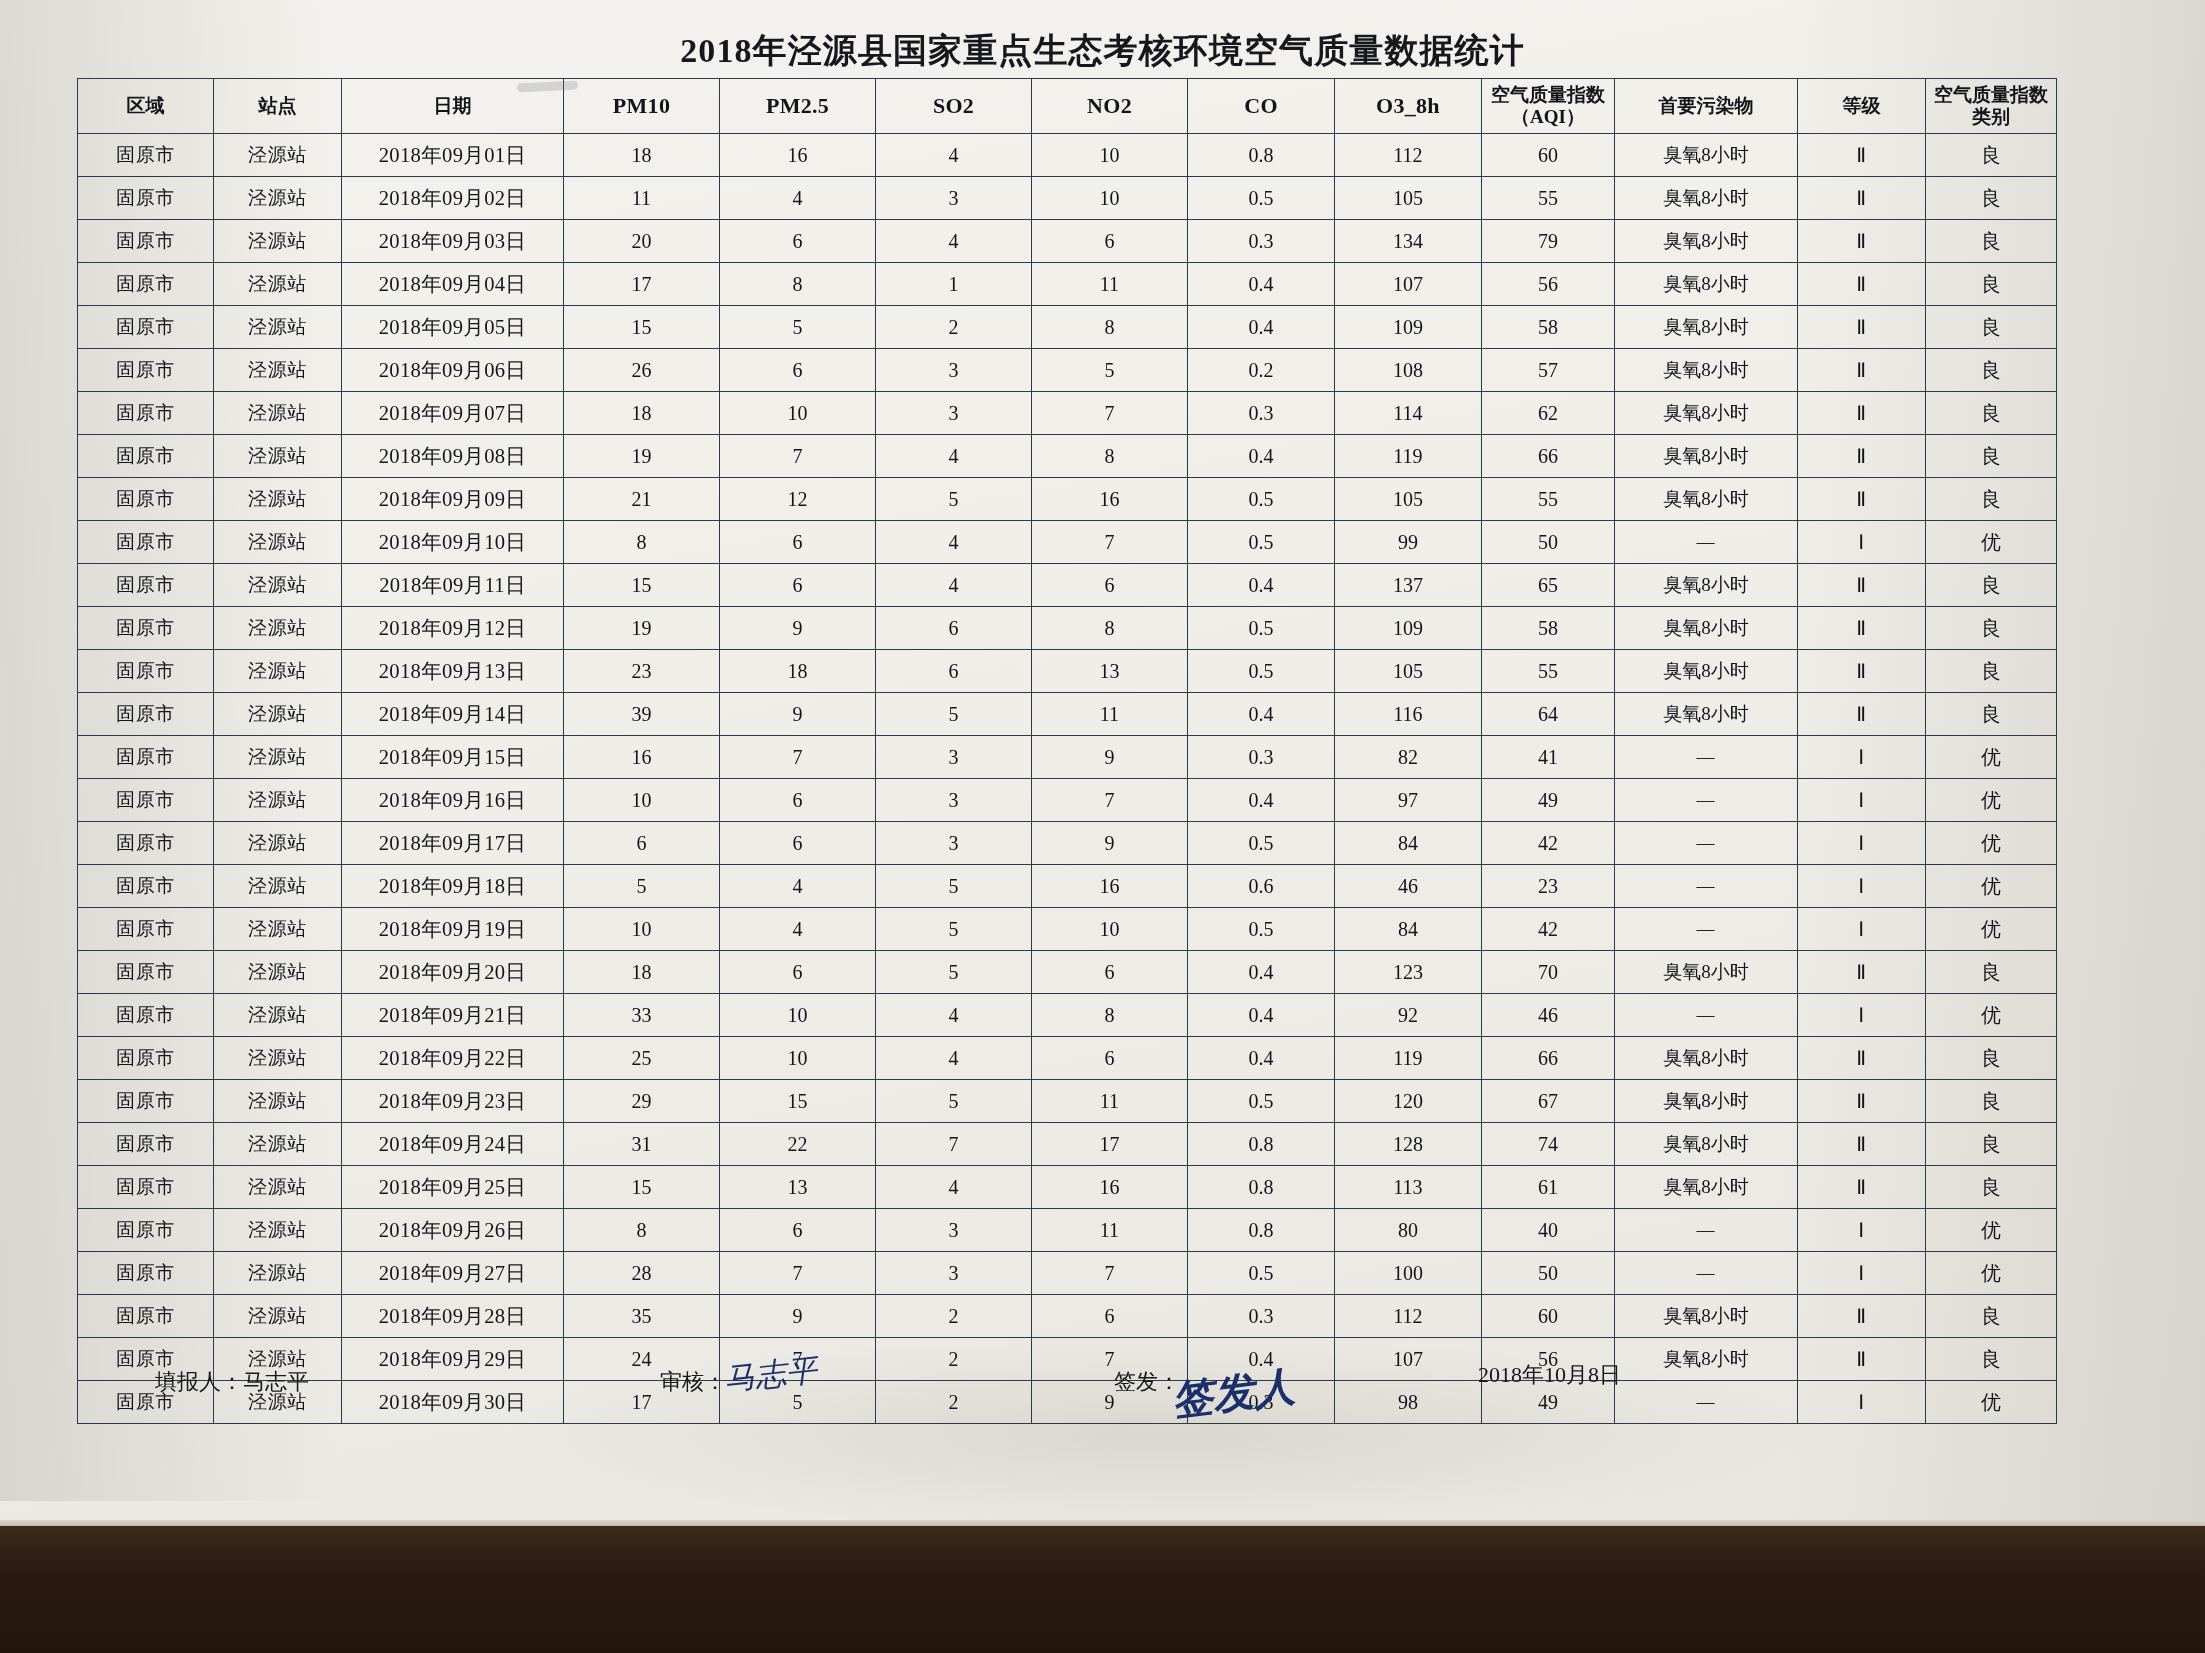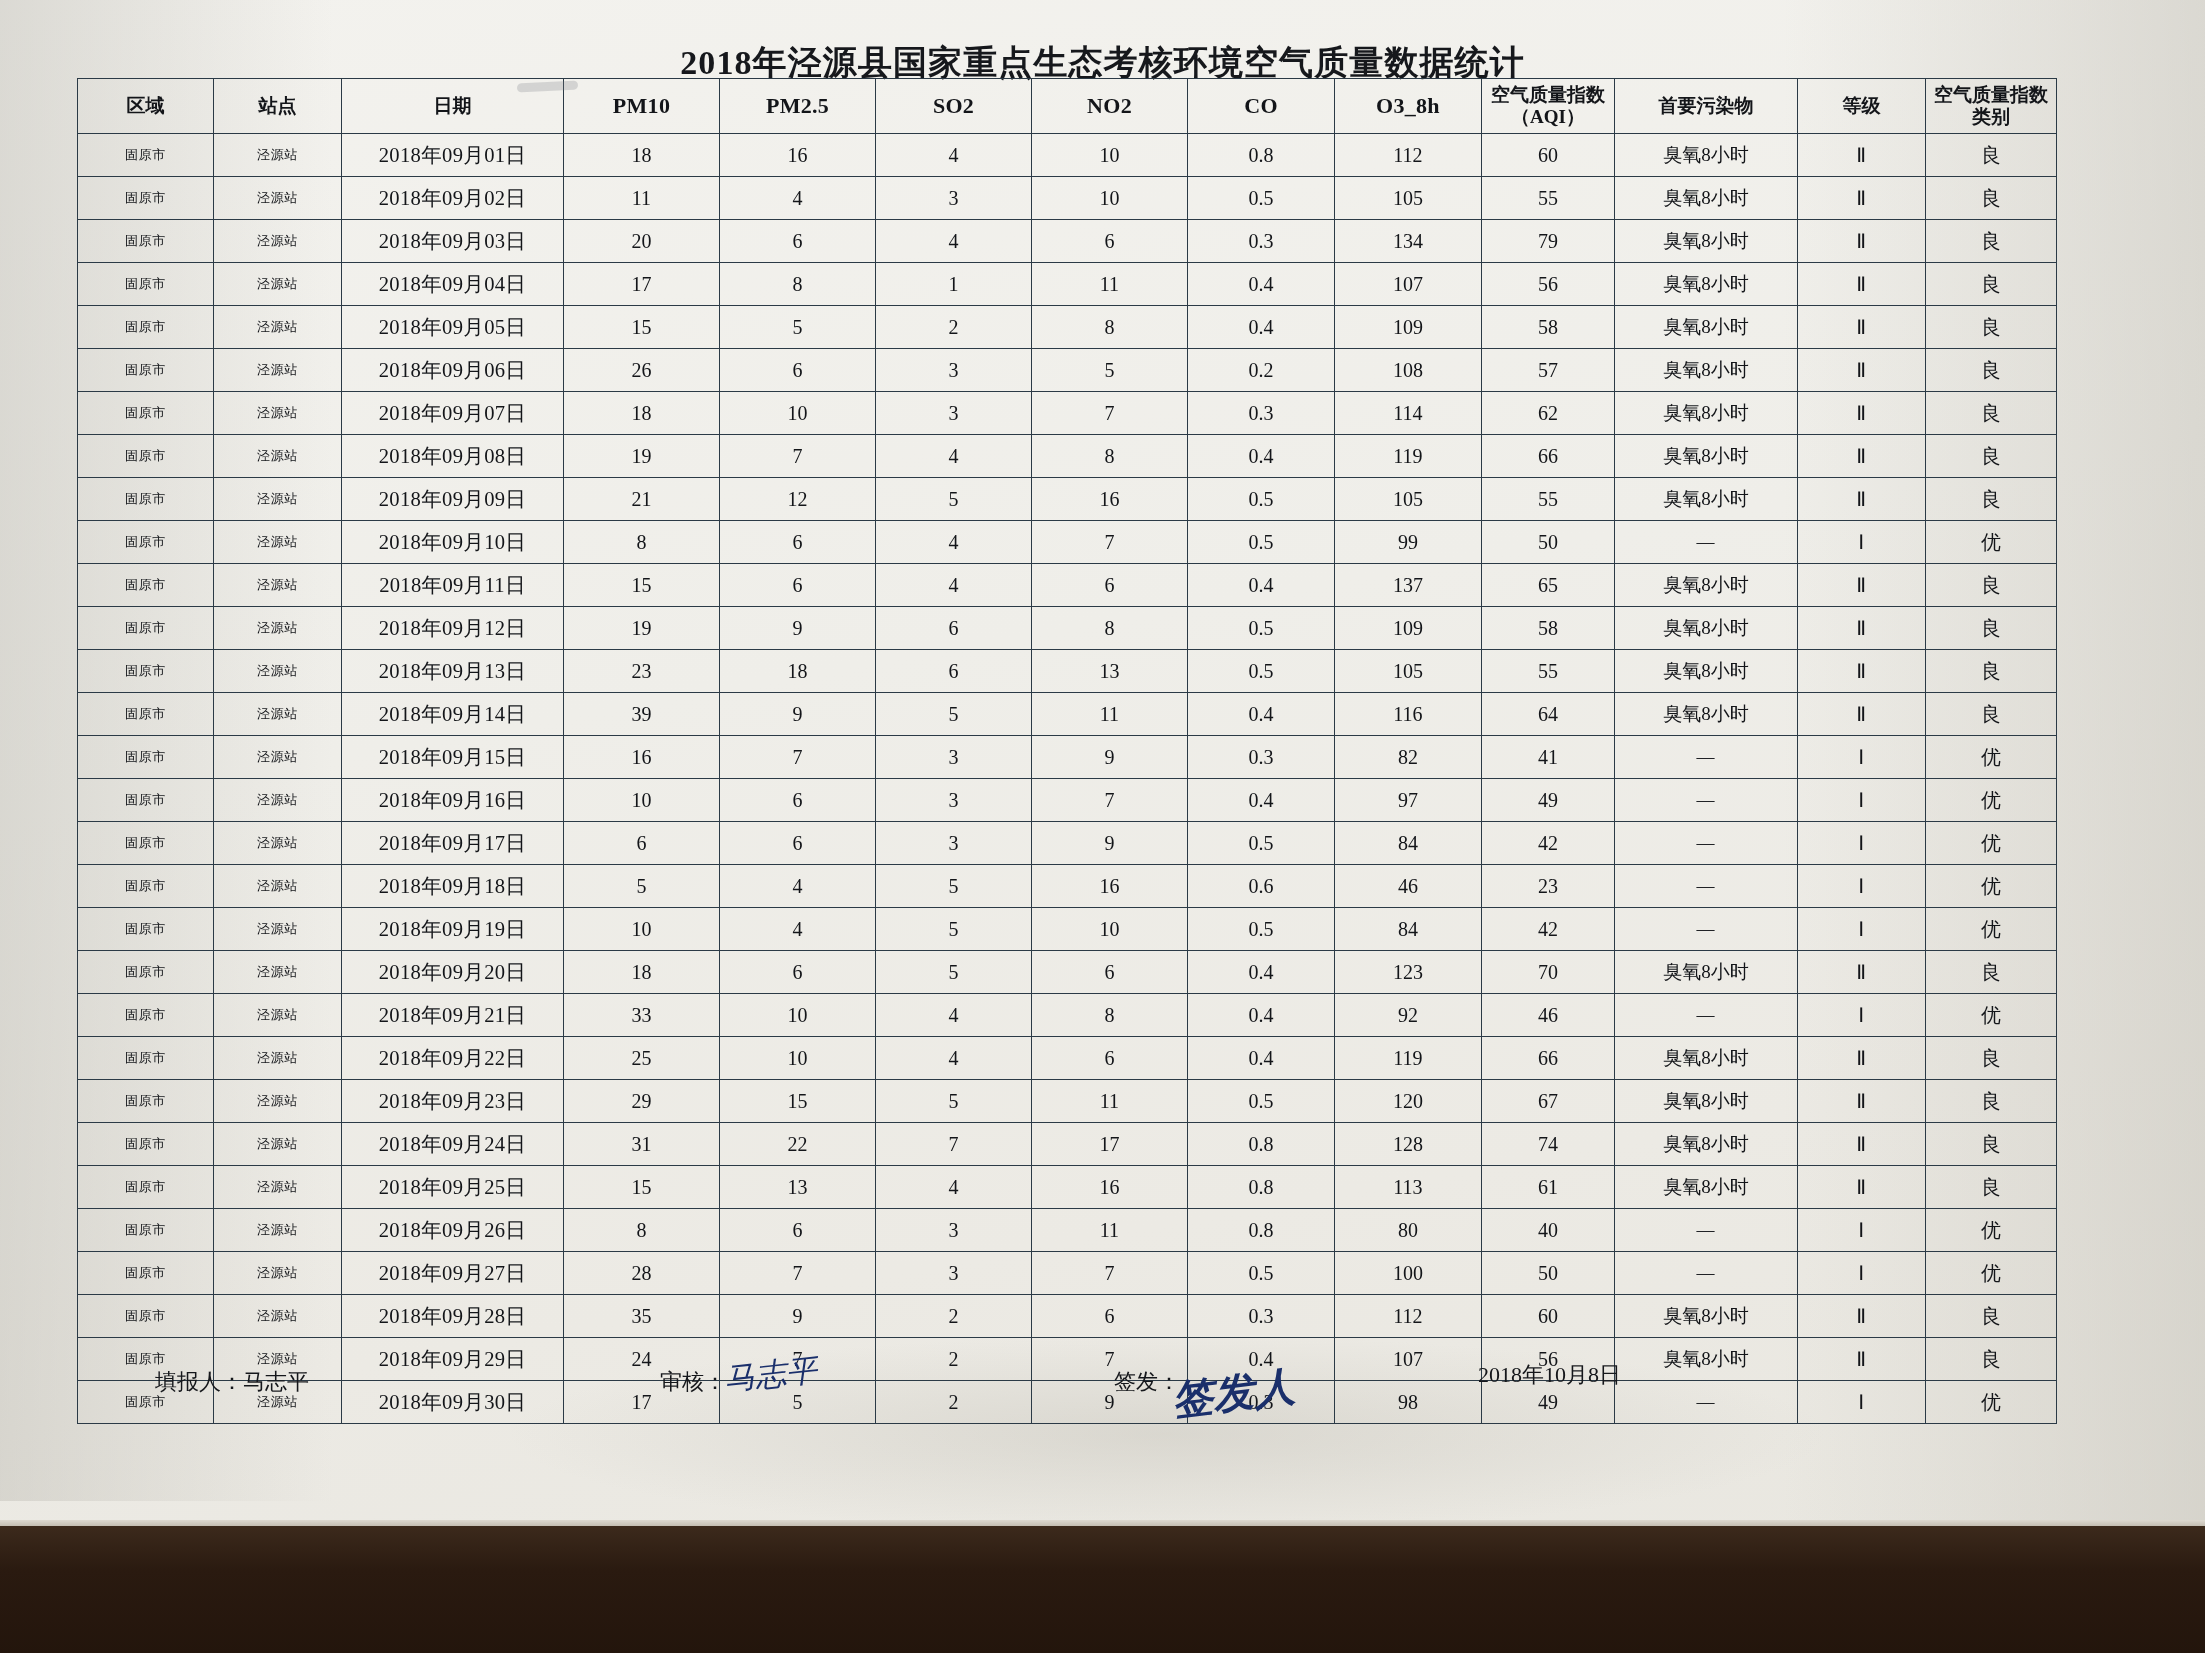--- a/index.html
+++ b/index.html
@@ -52,21 +52,21 @@
     background: linear-gradient(270deg, rgba(196,193,184,0.5) 0%, rgba(196,193,184,0.0) 100%);
   }
   #shade3 {
     left: 500px; top: 1334px; width: 1334px; height: 200px;
     background: radial-gradient(ellipse at center, rgba(185,182,172,0.35) 0%, rgba(185,182,172,0) 70%);
   }
 
   #title {
     position: absolute;
     left: 0;
-    top: 40px;
+    top: 28px;
     width: 2205px;
     text-align: center;
     font-family: "Liberation Serif", serif;
     font-weight: bold;
     font-size: 34px;
     letter-spacing: 1.1px;
     color: #16181c;
   }
 
   #table-wrap {
@@ -98,21 +98,21 @@
   }
   thead th.latin {
     font-size: 22px;
     letter-spacing: 0.3px;
   }
   tbody td {
     height: 42px;
     font-size: 20px;
   }
   tbody td.region, tbody td.station {
-    font-size: 13px;
+    font-size: 19px;
     letter-spacing: 0.6px;
   }
   tbody td.date {
     font-size: 20.6px;
     letter-spacing: 0.3px;
   }
   tbody td.pollutant {
     font-size: 19px;
   }
   tbody td.level {

